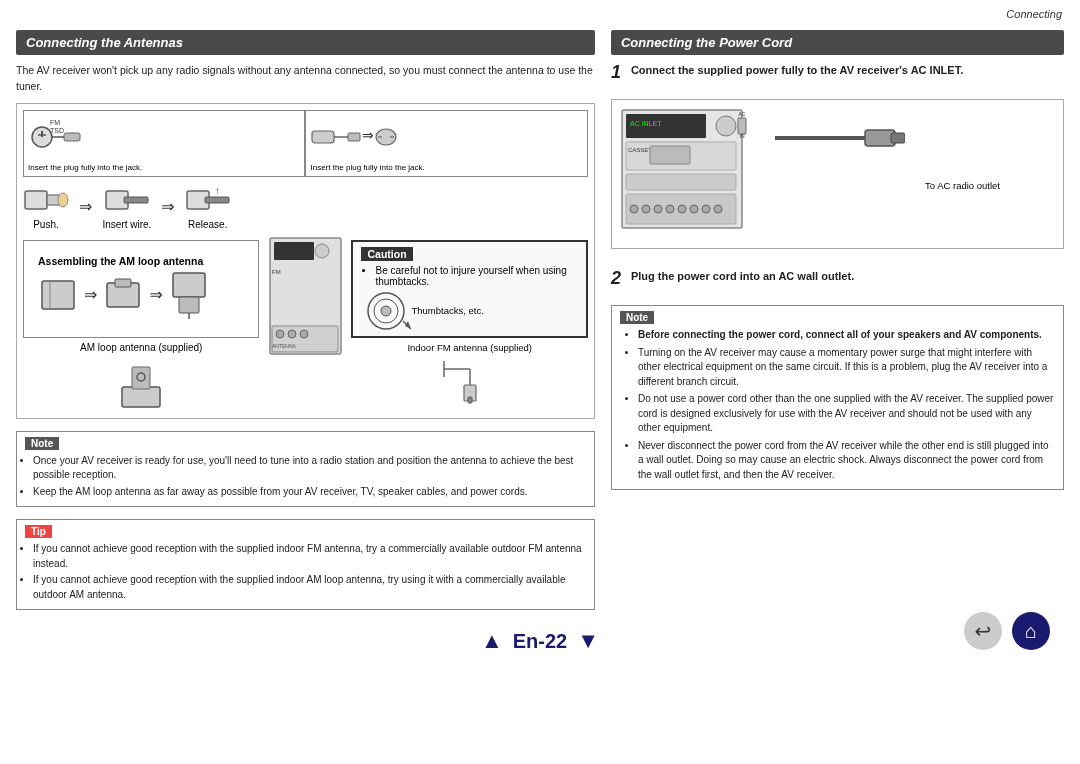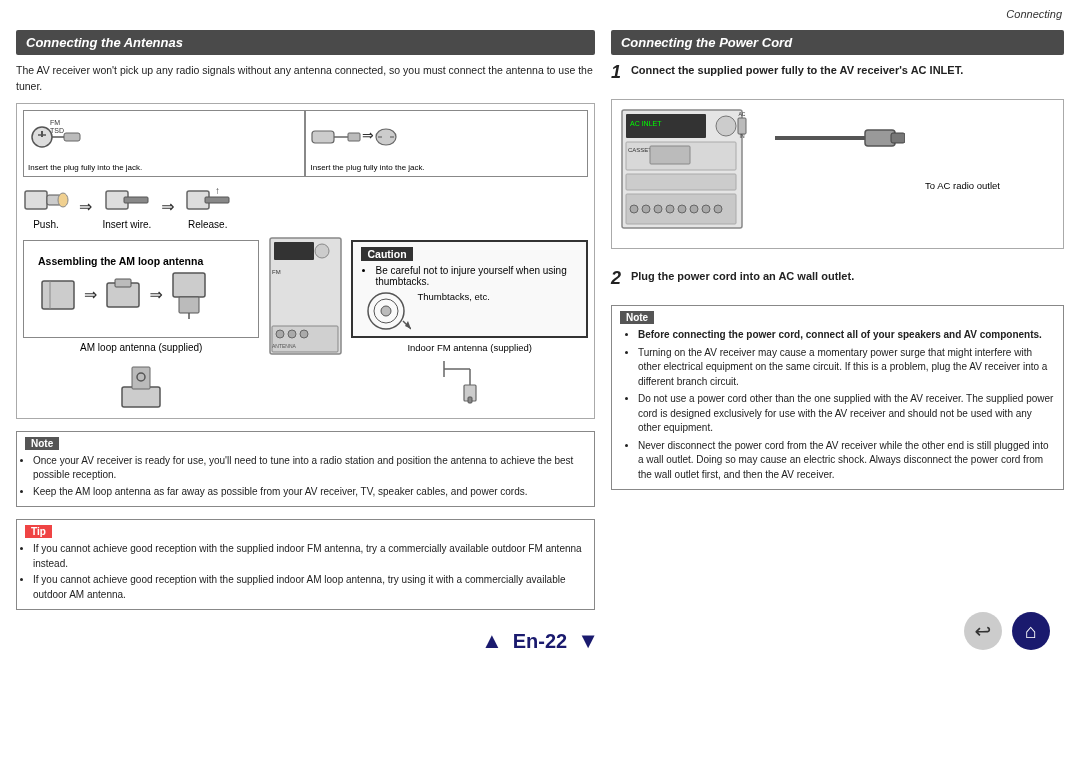--- a/index.html
+++ b/index.html
@@ -427,21 +427,21 @@
           </svg>
         </div>
 
         <div style="flex:1;">
           <div class="caution-box">
             <span class="caution-title">Caution</span>
             <ul style="padding-left:14px;list-style:disc;">
               <li style="font-size:10px;margin-bottom:2px;">Be careful not to injure yourself when using thumbtacks.</li>
             </ul>
             
-            <div style="display:flex;align-items:flex-start;gap:6px;margin-top:4px;">
+            <div style="display:flex;align-items:center;margin-top:4px;">
               <svg width="50" height="40" viewBox="0 0 50 40">
                 <circle cx="25" cy="20" r="18" fill="none" stroke="#555" stroke-width="1.5"></circle>
                 <circle cx="25" cy="20" r="12" fill="none" stroke="#555" stroke-width="1"></circle>
                 <circle cx="25" cy="20" r="5" fill="#bbb" stroke="#555" stroke-width="1"></circle>
 
                 <path d="M42 30 L50 38" stroke="#555" stroke-width="1.5" fill="none"></path>
                 <polygon points="50,38 44,35 47,30" fill="#555"></polygon>
               </svg>
               <span style="font-size:9.5px;">Thumbtacks, etc.</span>
             </div>

